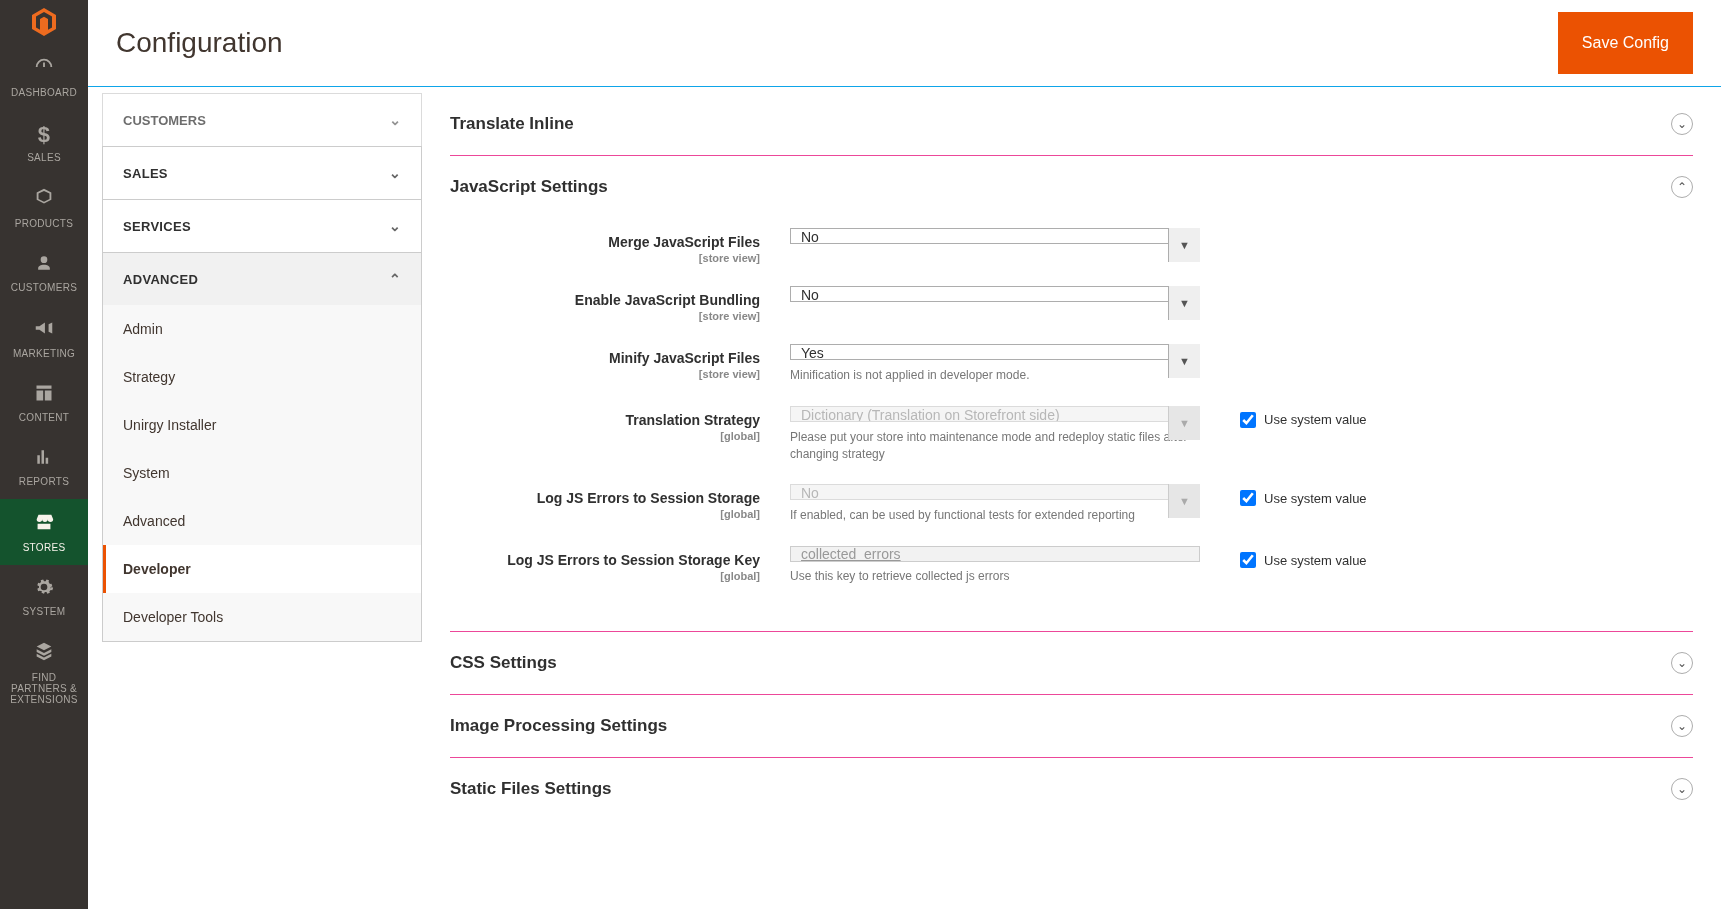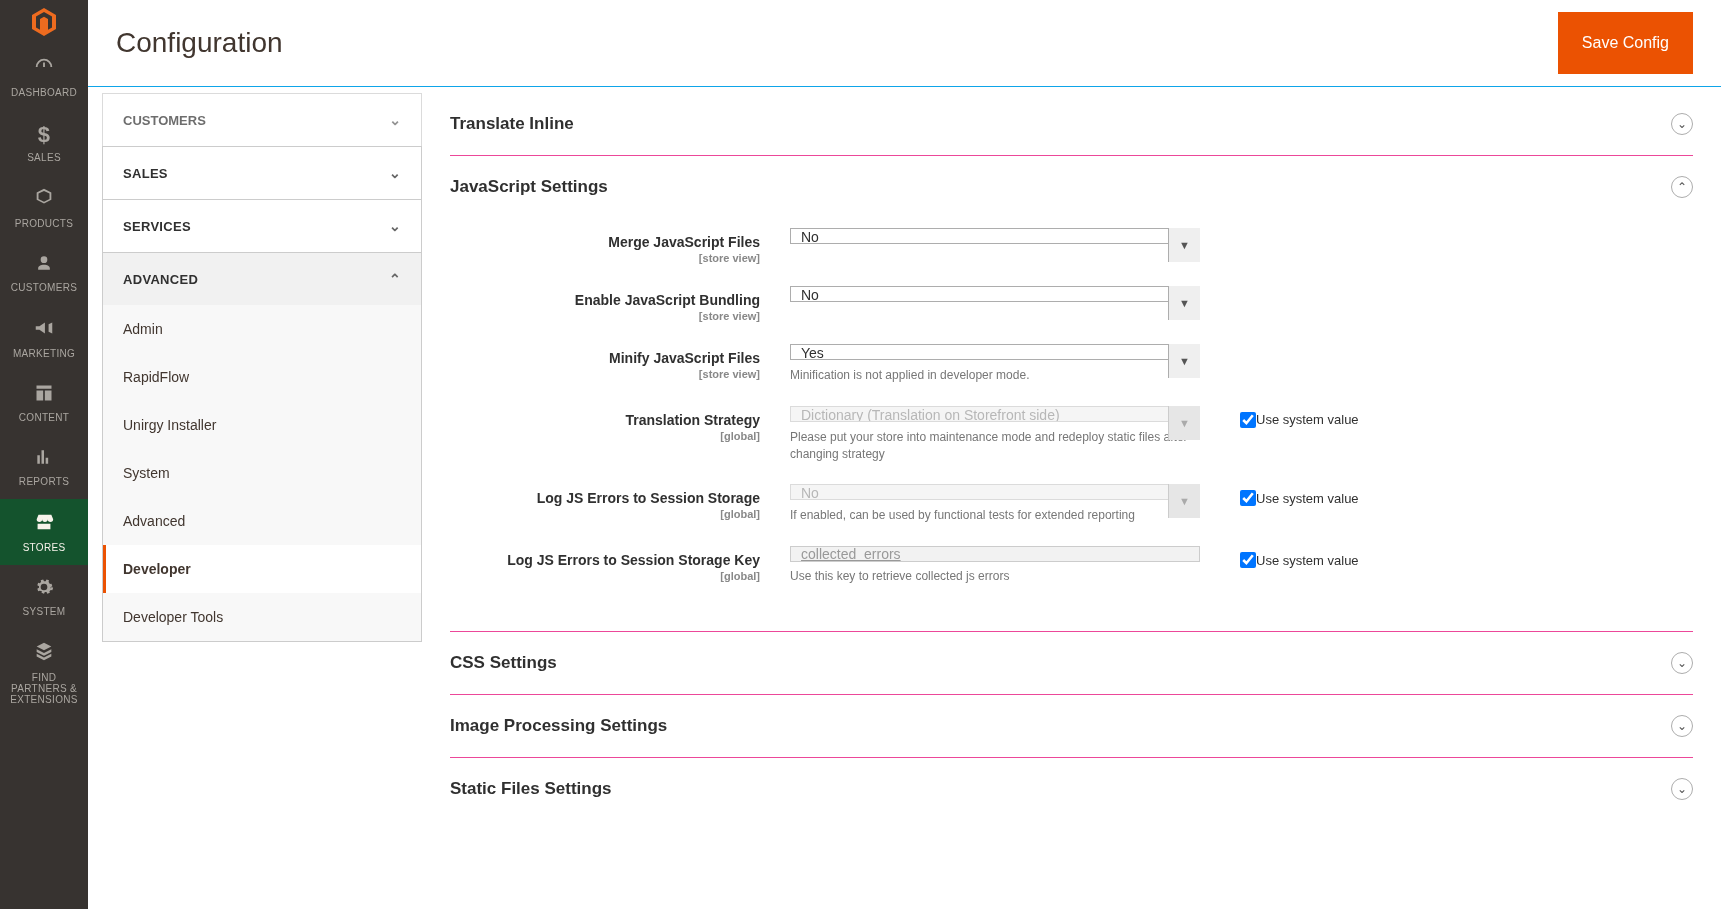--- a/index.html
+++ b/index.html
@@ -51,21 +51,21 @@
 .field-extra-col { flex: 1; padding-left: 40px; padding-top: 6px; }
 
 .select, .text-input { width: 100%; height: 16px; border: 1px solid #adadad; background: #fff; padding: 0 10px; font-size: 14px; color: #303030; appearance: none; }
 .select-wrap { position: relative; }
 .select-arrow { position: absolute; right: 0; top: 0; width: 32px; height: 34px; border-left: 1px solid #adadad; background: #efefef; display: flex; align-items: center; justify-content: center; pointer-events: none; font-size: 11px; color: #555; }
 .select:disabled, .text-input:disabled { background: #f2f2f2; color: #999; border-color: #ccc; text-decoration: underline; }
 .select-wrap.disabled .select-arrow { background: #e6e6e6; border-color: #ccc; color: #aaa; }
 
 .field-note { font-size: 12px; color: #777; margin-top: 6px; line-height: 1.4; }
 
-.checkbox-wrap { display: flex; align-items: center; }
+.checkbox-wrap { display: flex; align-items: center; gap: 8px; }
 .checkbox-wrap input { width: 16px; height: 16px; }
 .checkbox-wrap label { font-size: 13px; color: #303030; }
 
 .truncated-top { padding: 18px 20px; font-size: 13px; font-weight: 600; color: #303030; text-transform: uppercase; border: 1px solid #ccc; border-bottom: none; background: #fff; display: flex; justify-content: space-between; align-items: center; opacity: 0.7; }
 </style>
 </head>
 <body>
 
 <div class="app">
 
@@ -163,21 +163,21 @@
                 <span class="tab-chevron">⌄</span>
               </div>
             </div>
             <div class="tab-section expanded">
               <div class="tab-section-header">
                 <span>ADVANCED</span>
                 <span class="tab-chevron">⌃</span>
               </div>
               <div class="tab-items">
                 <div class="tab-item">Admin</div>
-                <div class="tab-item">RapidFlow</div>
+                <div class="tab-item">Strategy</div>
                 <div class="tab-item">Unirgy Installer</div>
                 <div class="tab-item">System</div>
                 <div class="tab-item">Advanced</div>
                 <div class="tab-item active">Developer</div>
                 <div class="tab-item">Developer Tools</div>
               </div>
             </div>
           </div>
       </div>
 

